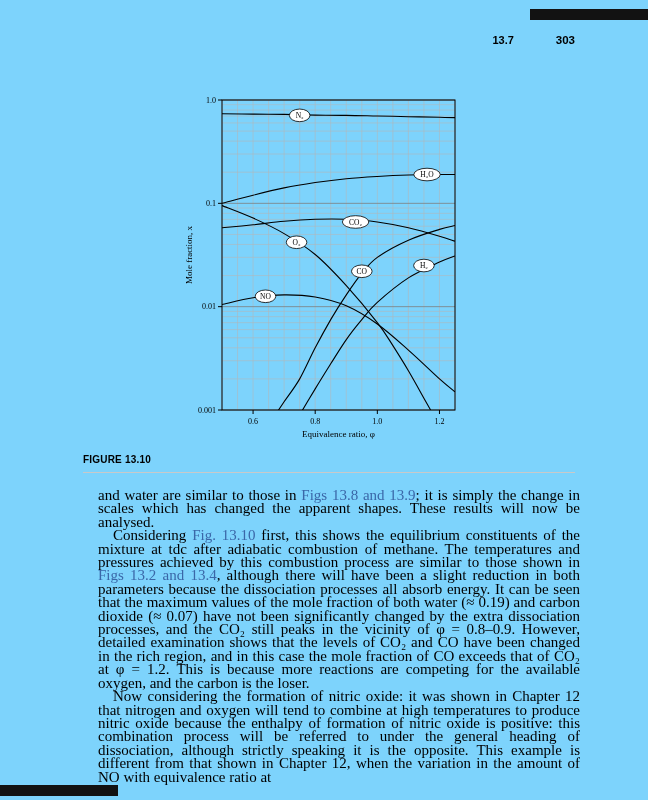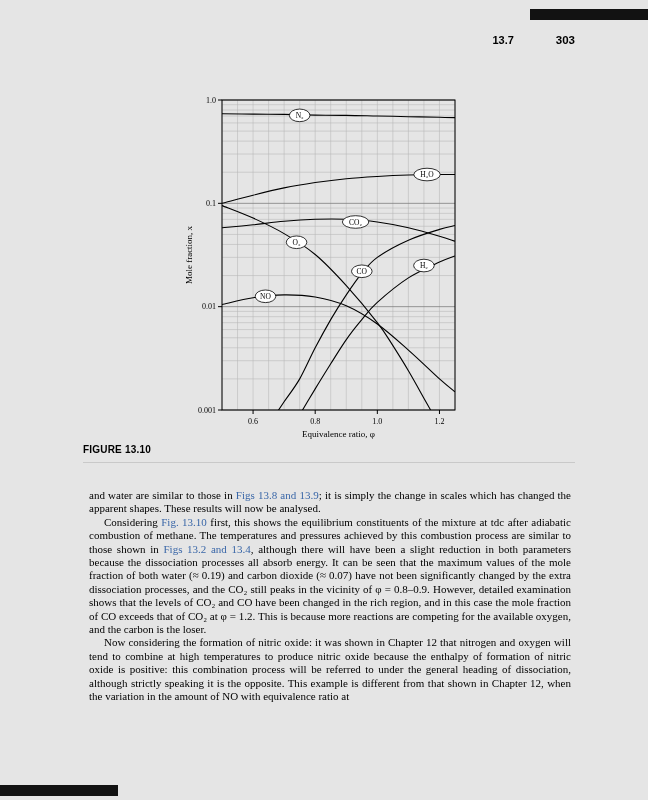--- a/index.html
+++ b/index.html
@@ -1,44 +1,44 @@
 <!DOCTYPE html>
 <html style="--link: #3a67a8;"><head>
 <meta charset="utf-8">
 <style>
   html,body{margin:0;padding:0;}
   body{
     width:648px;height:800px;position:relative;background:#ffffff;
     font-family:"Liberation Serif",serif;color:#000;
   }
-  .page{position:absolute;inset:0;background:#e5e5e5;overflow:hidden;}
+  .page{position:absolute;inset:0;background:#7dd3fc;overflow:hidden;}
   .corner-bar{position:absolute;background:#121212;width:118px;height:11px;}
   .corner-bar.top{top:9px;right:0;}
   .corner-bar.bottom{bottom:4px;left:0;}
 
   .running-head{
     position:absolute;top:34px;left:83px;width:492px;
     display:flex;justify-content:flex-end;align-items:baseline;
     font-family:"Liberation Sans",sans-serif;font-size:11px;white-space:nowrap;
   }
   .sec-num{font-weight:bold;margin-right:8px;}
   .sec-title{letter-spacing:0.2px;}
   .page-num{font-weight:bold;margin-left:34px;font-size:11.5px;}
 
   .chart{position:absolute;left:180px;top:92px;}
 
-  .fig-caption-block{position:absolute;left:83px;top:444px;width:492px;
+  .fig-caption-block{position:absolute;left:83px;top:454px;width:492px;
     font-family:"Liberation Sans",sans-serif;}
   .fig-label{font-weight:bold;font-size:10px;letter-spacing:0.2px;}
   .fig-caption{font-size:9.4px;margin-top:4px;color:#1a1a1a;}
   .caption-rule{margin-top:7px;border-top:1px solid #c9c9c9;height:0;}
 
   .body-text{
-    position:absolute;left:89px;top:489px;width:482px;
-    font-size:11px;line-height:13.4px;text-align:justify;
+    position:absolute;left:98px;top:489px;width:482px;
+    font-size:15px;line-height:13.4px;text-align:justify;
   }
   .body-text p{margin:0;}
   .body-text p.indent{text-indent:15px;}
   a.fig-link{color:var(--link,#3a67a8);text-decoration:none;cursor:pointer;}
 </style>
 </head>
 <body>
 
 <div class="page">
   <div class="corner-bar top"></div>

